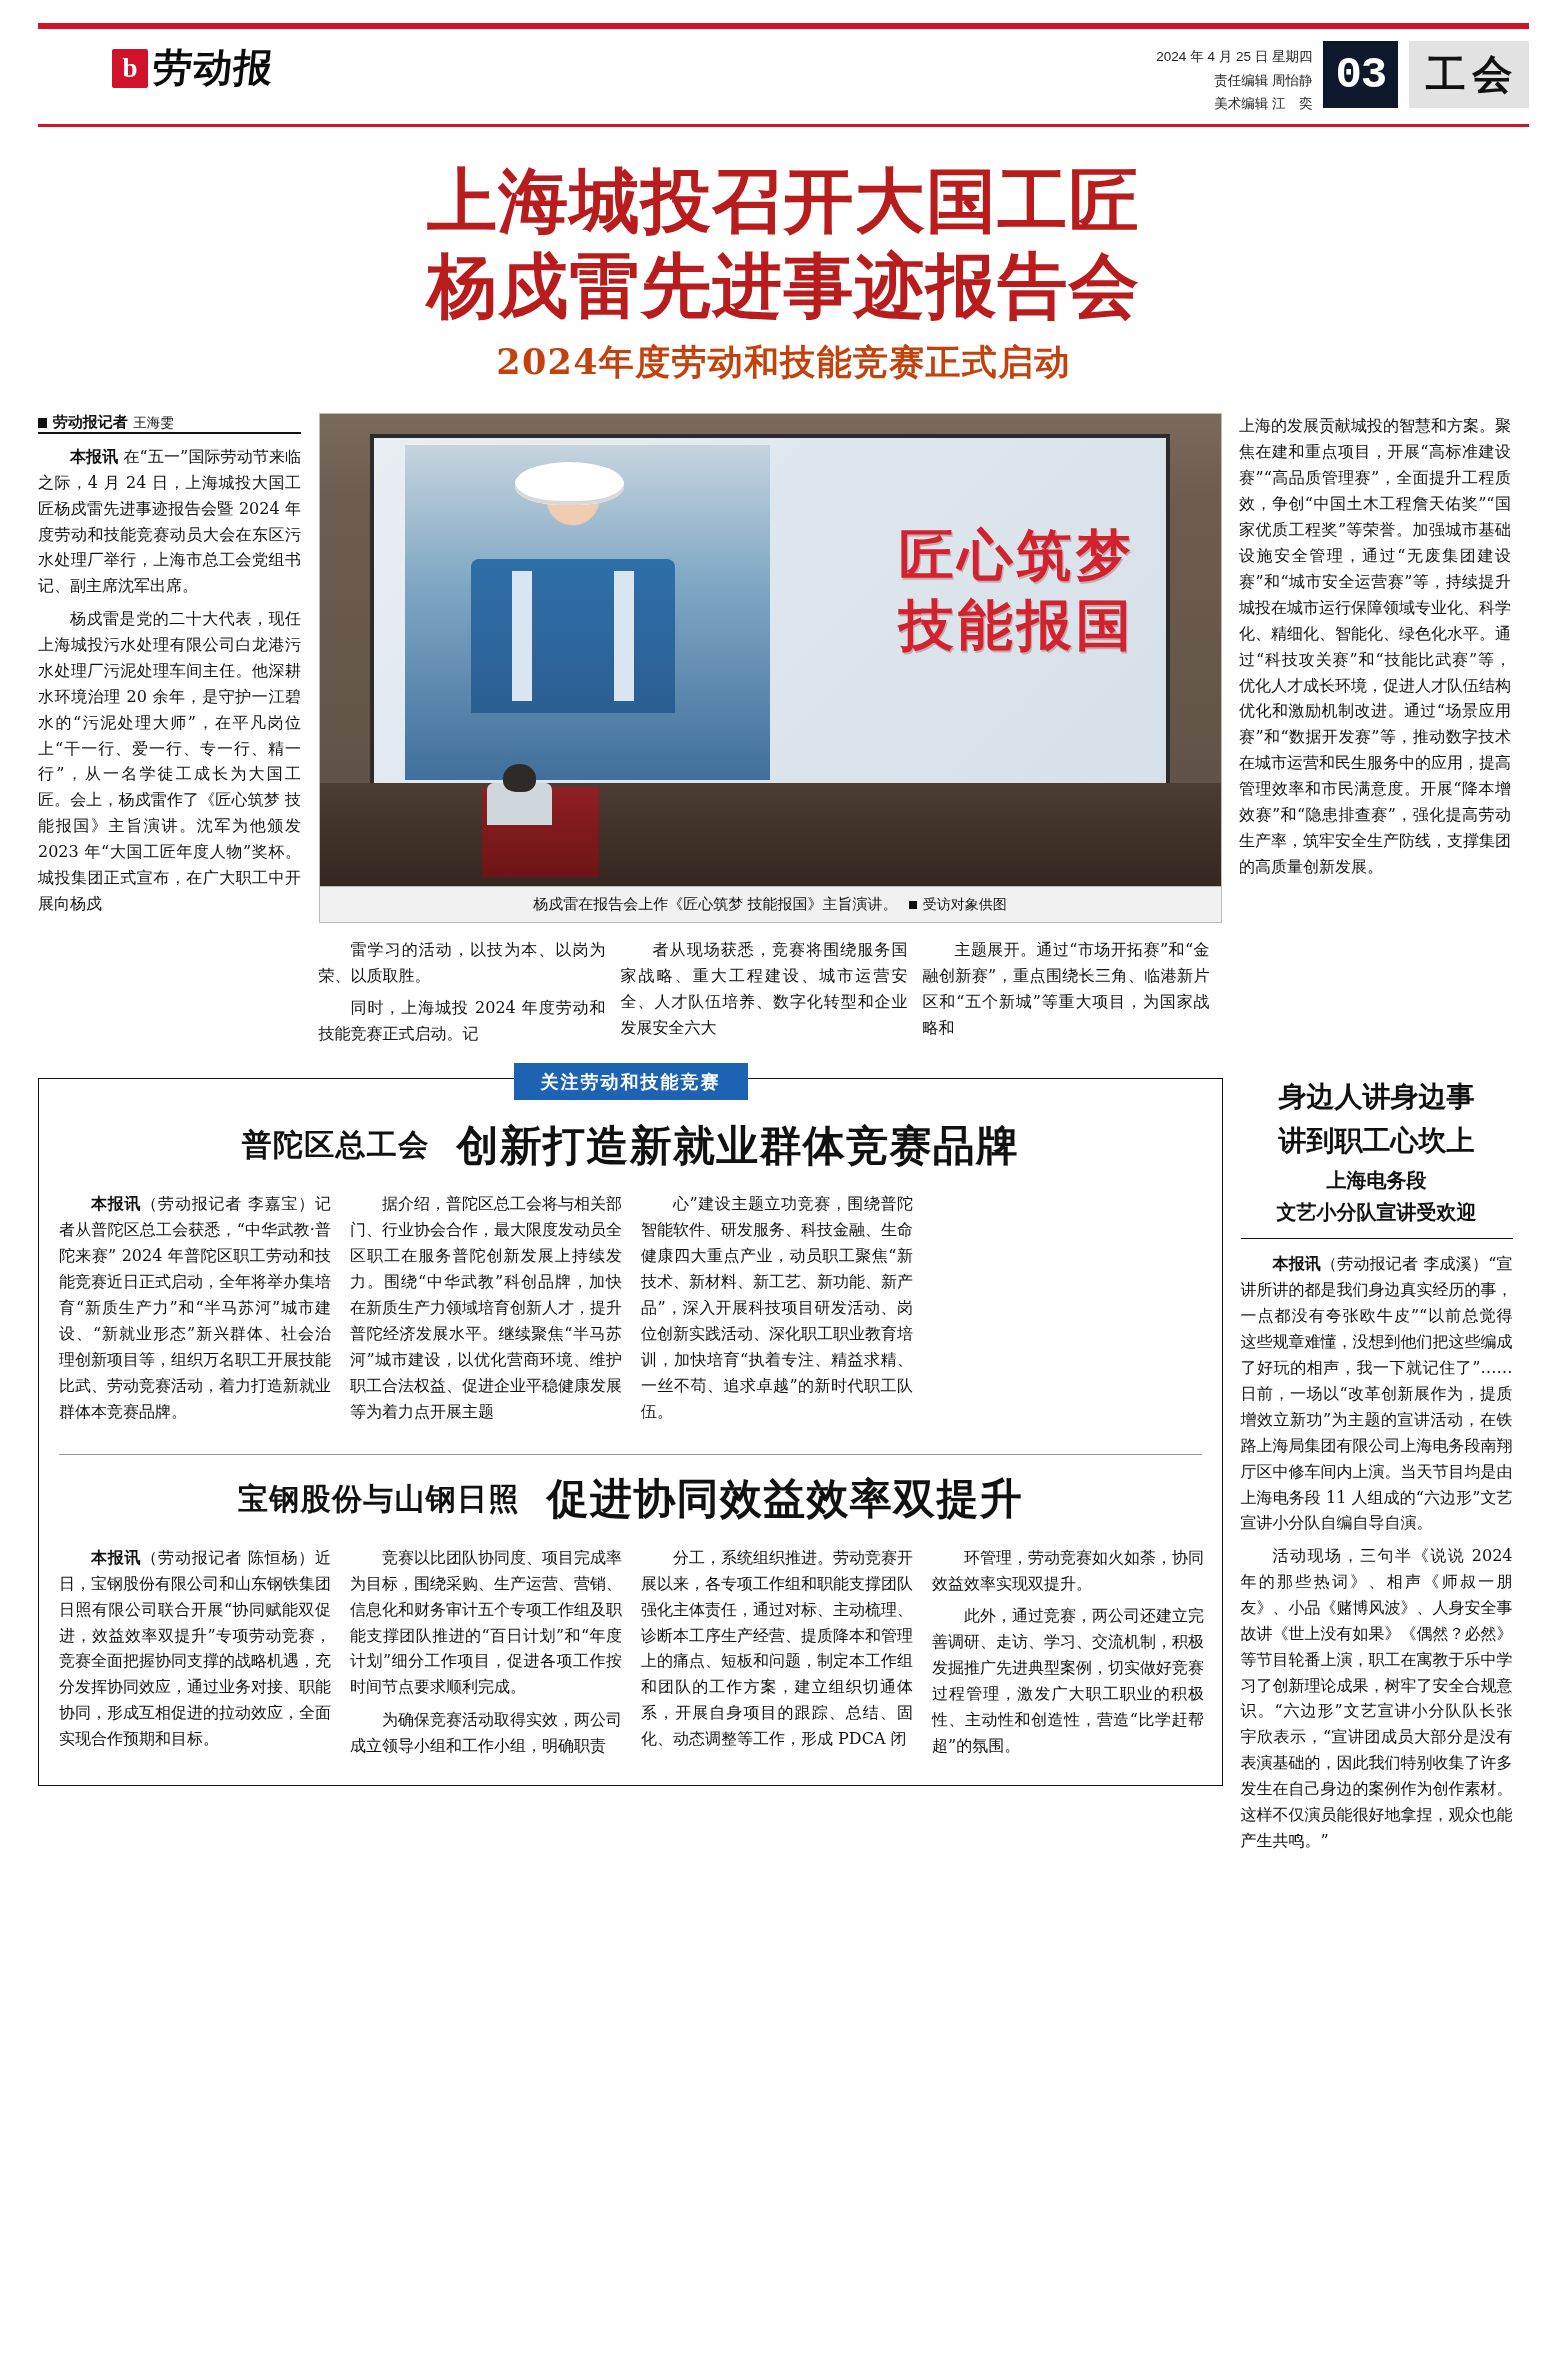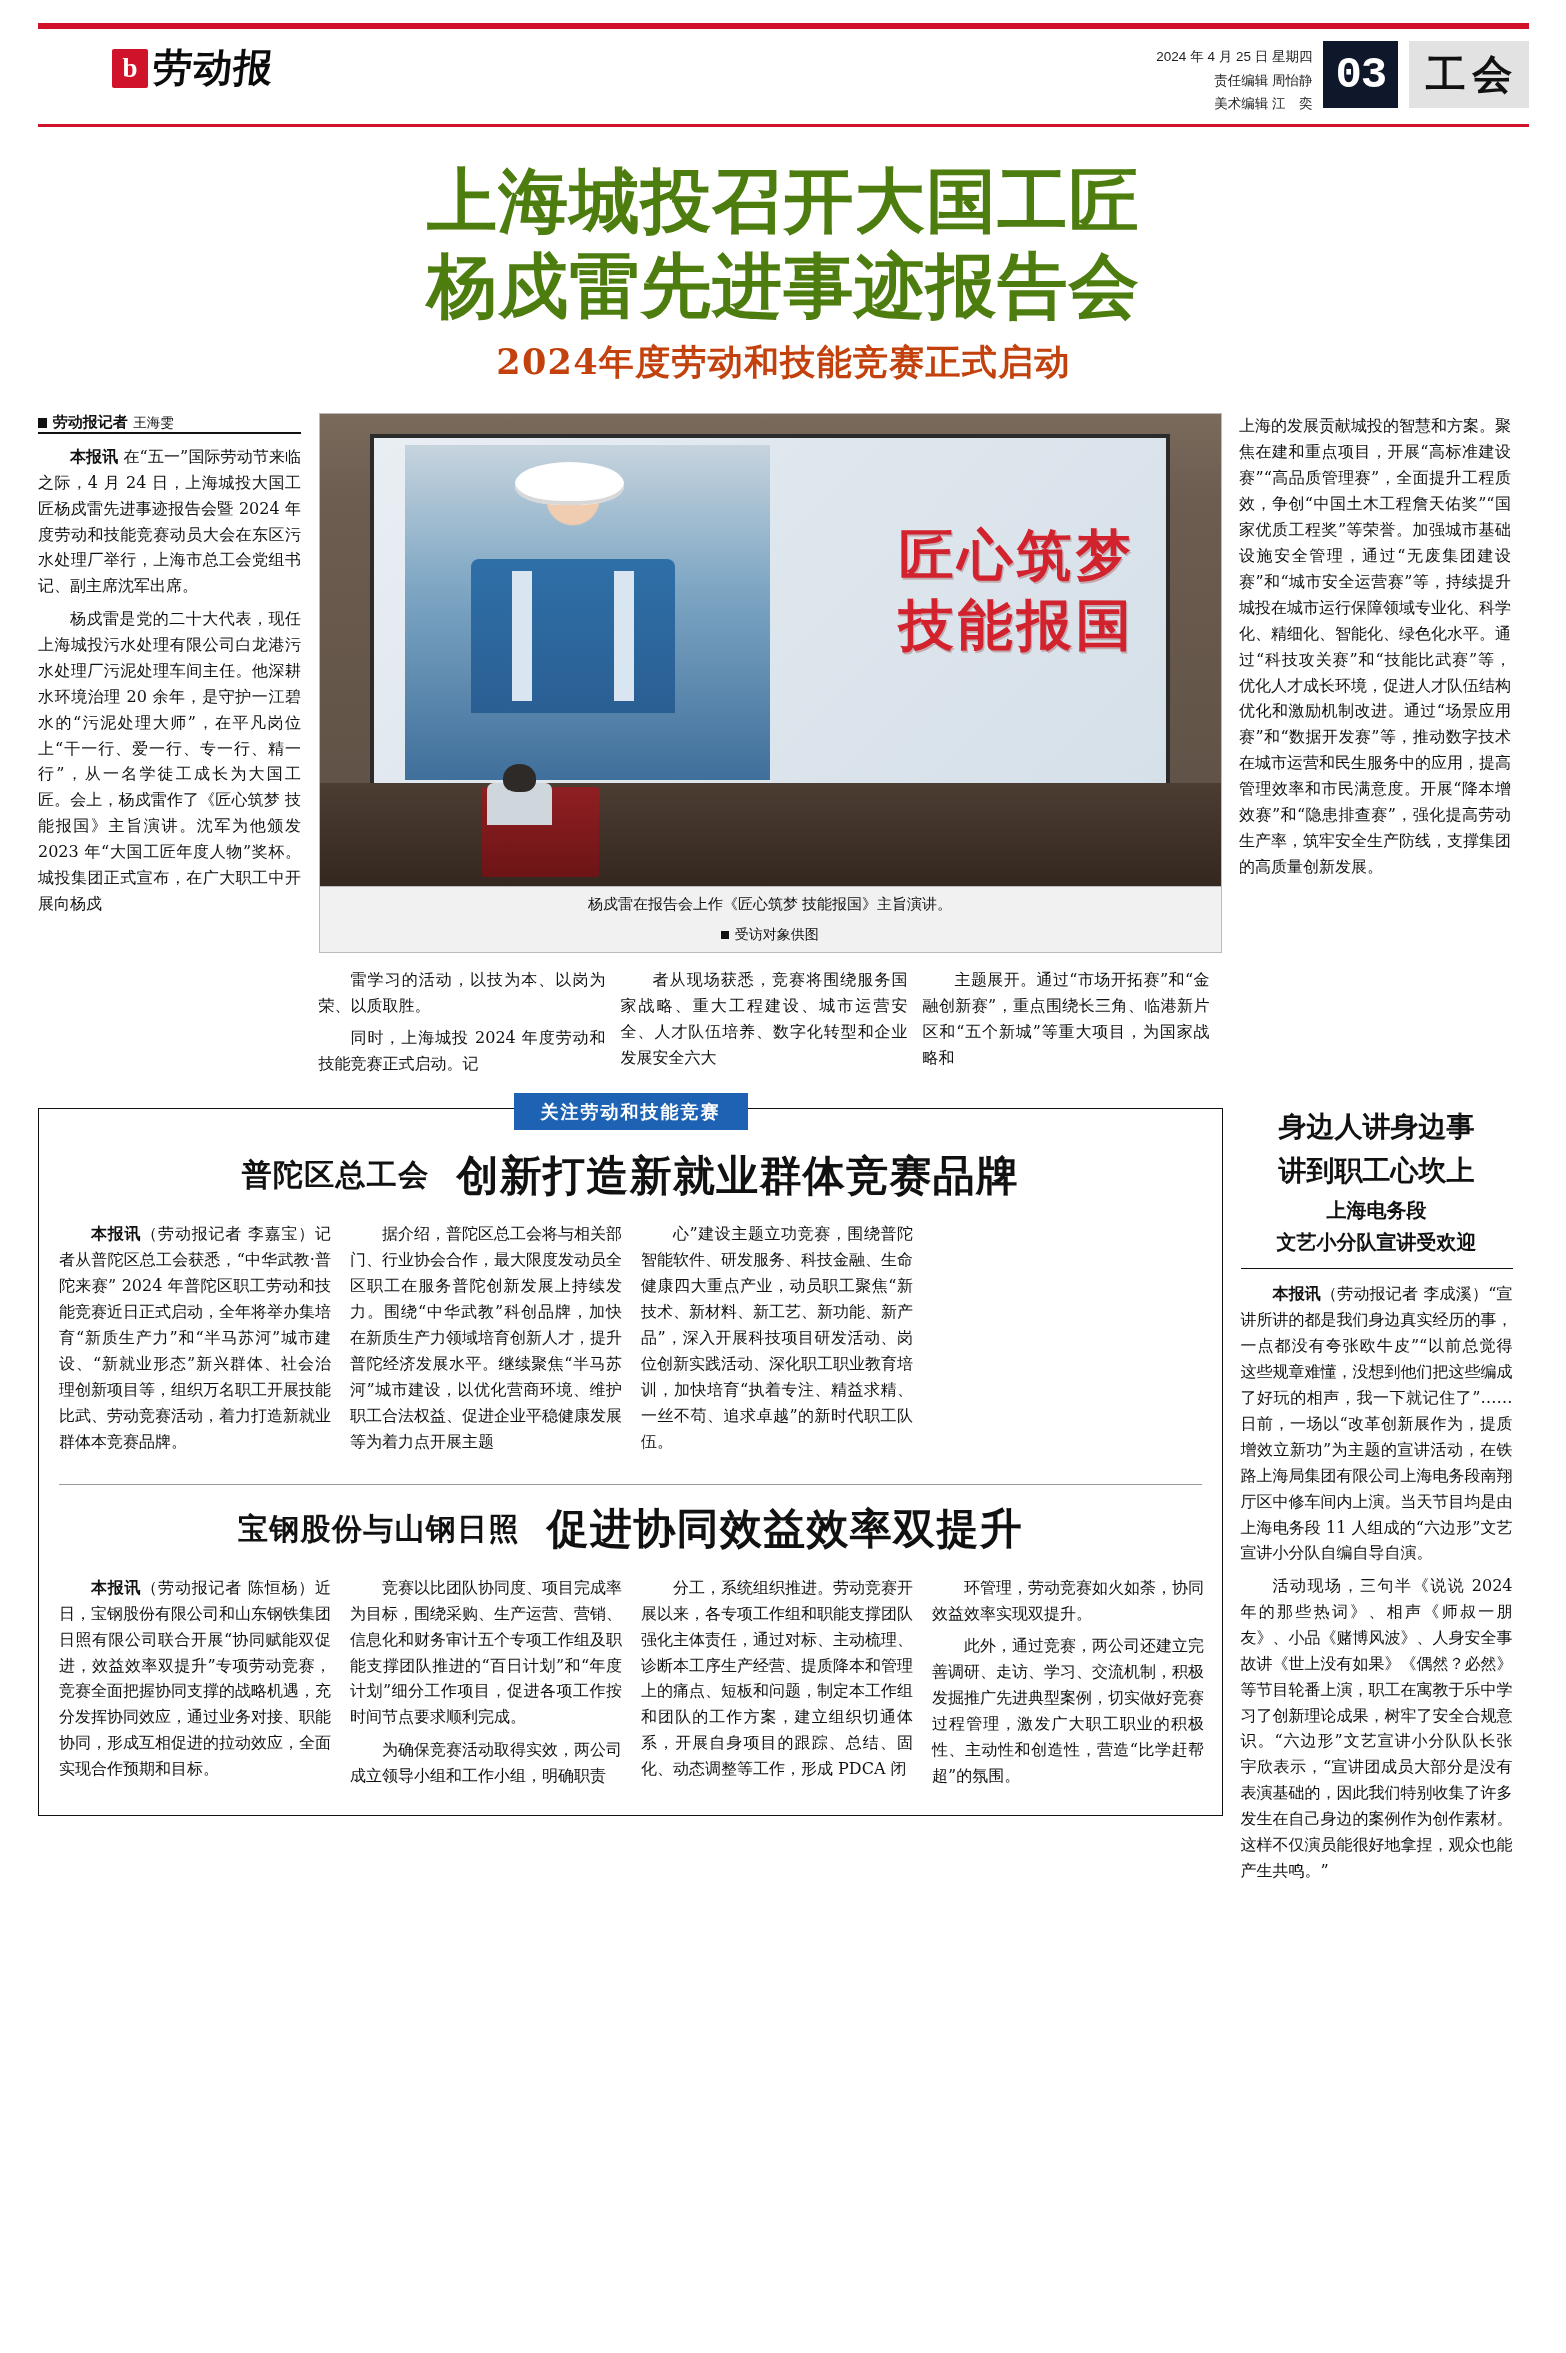--- a/index.html
+++ b/index.html
@@ -73,21 +73,21 @@
     text-align:center;
     margin-top:42px;
   }
   .headline h1{
     margin:0;
     font-family:"DejaVu Serif",serif;
     font-size:70px;
     line-height:1.22;
     font-weight:bold;
     letter-spacing:1.3px;
-    color:#4d7c0f;
+    color:#b91c1c;
   }
   .headline h2{
     margin:10.8px 0 0 0;
     font-family:"DejaVu Serif",serif;
     font-size:35px;
     font-weight:bold;
     letter-spacing:1.3px;
     color:#c2410c;
   }
 
@@ -197,21 +197,20 @@
     background:#cfd6dc;border-radius:6.7px 6.7px 0 0;
   }
   .photo-caption{
     background:#f1f1f1;
     border-top:0.7px solid #bbb;
     font-family:"Liberation Sans",sans-serif;
     font-size:15px;
     padding:8px 6.7px;
     display:flex;justify-content:center;align-items:center;gap:12px;
     color:#111;
-    flex-direction:column;
   }
   .photo-caption .credit{display:flex;align-items:center;gap:5.4px;font-size:14px;}
   .photo-caption .credit .sq{width:8px;height:8px;background:#111;display:inline-block;}
 
   .under-photo{
     display:flex;
     gap:15px;
     margin-top:13.5px;
   }
   .under-photo .c{width:287px;flex:none;}

